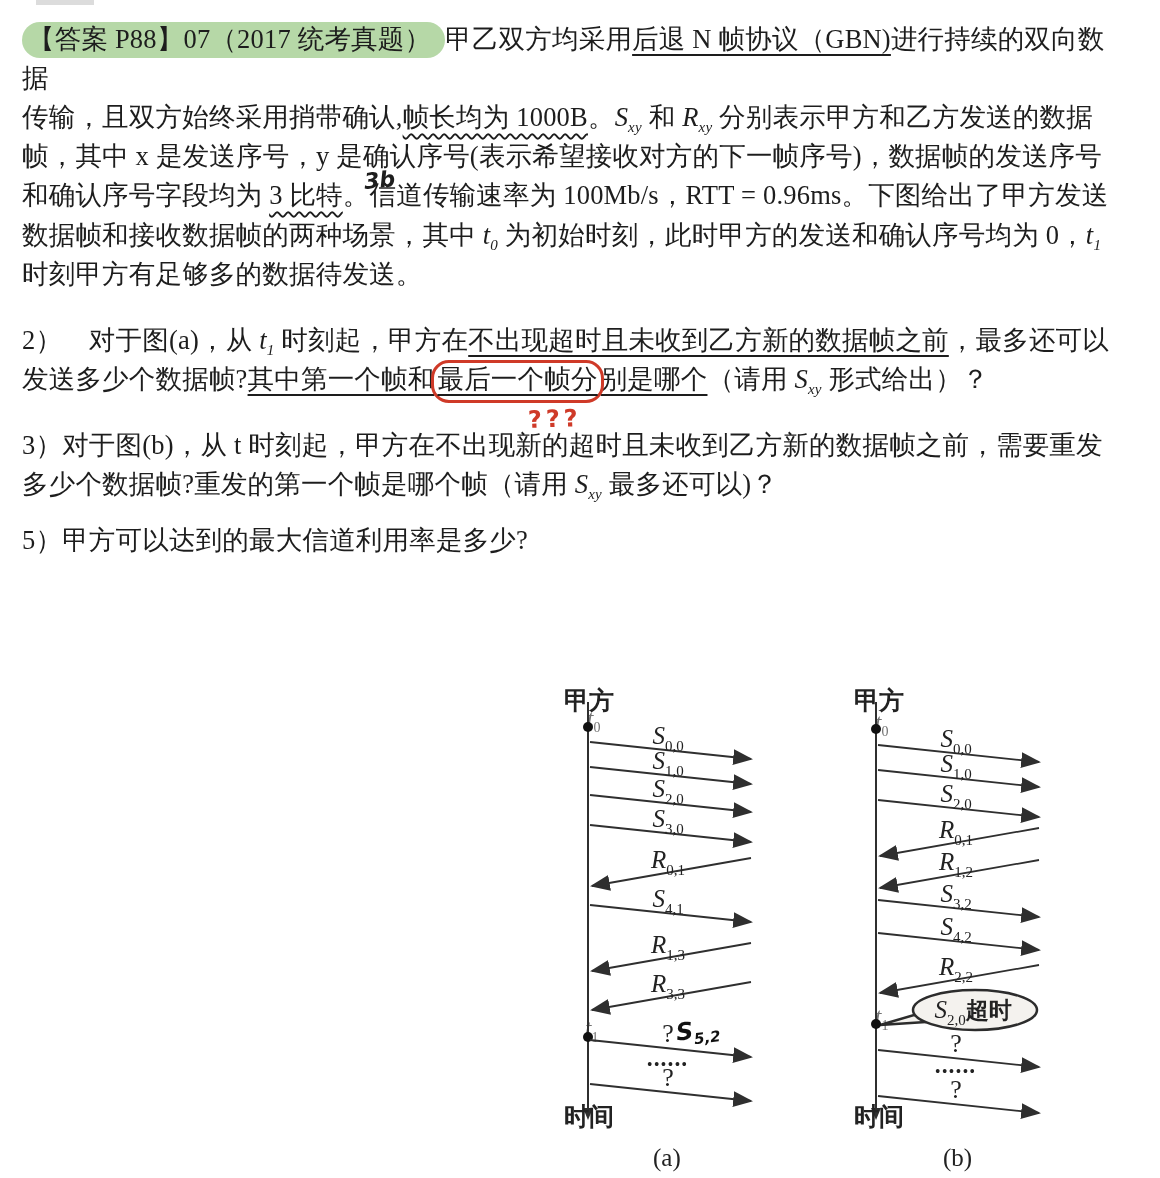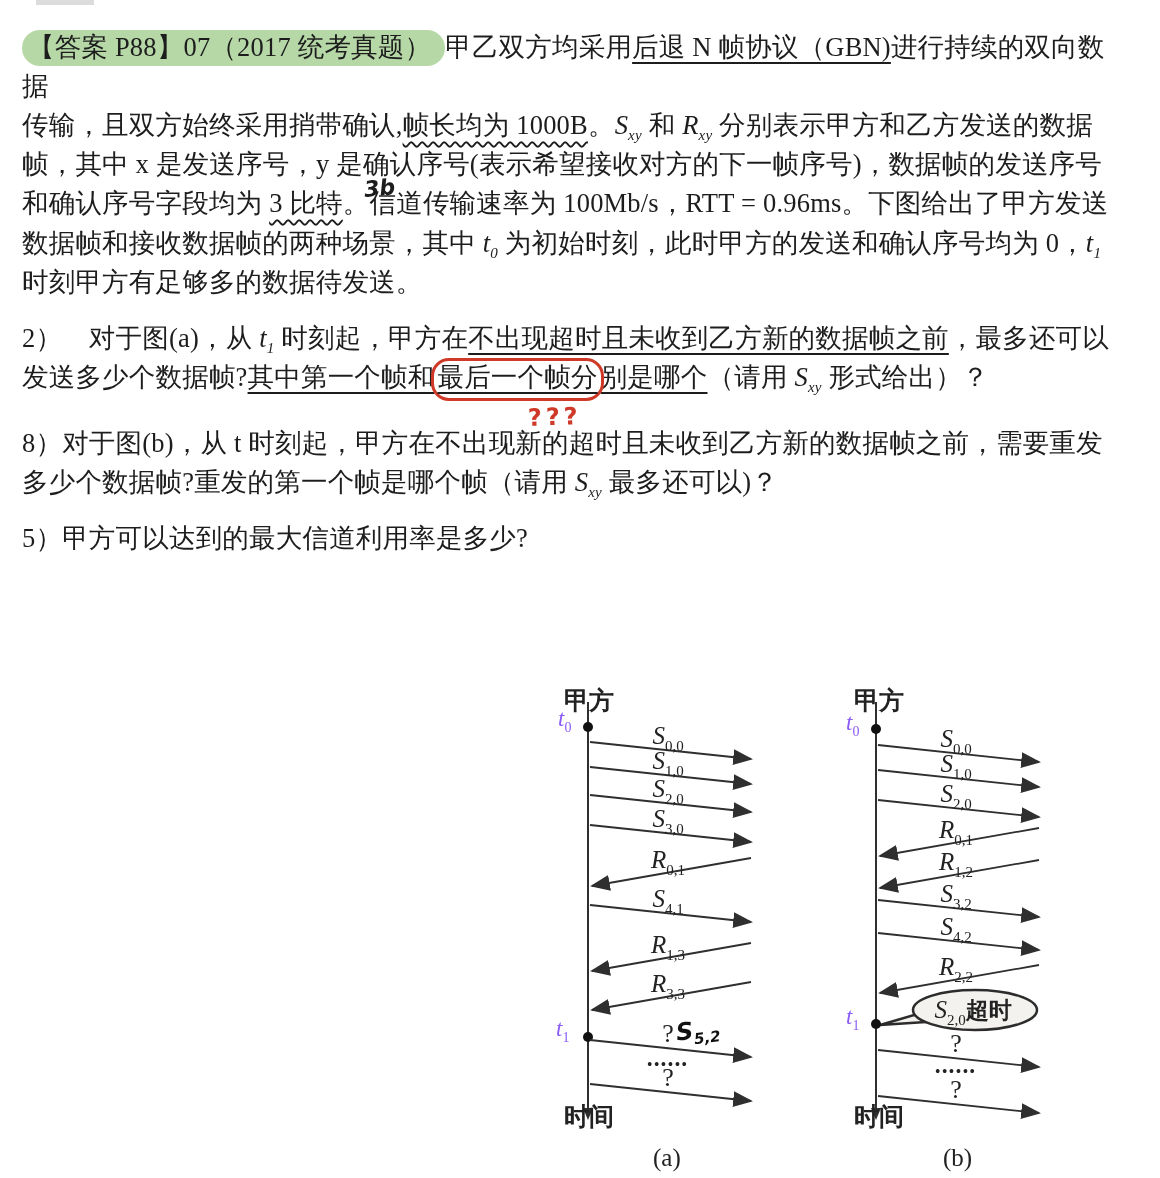--- a/index.html
+++ b/index.html
@@ -5,24 +5,24 @@
   :root{
     --ink:#1d1d1d; --hl:#b6d8a7; --red:#cf3a28; --dink:#2f2f2f; --bubble:#f4f2ee;
   }
   html,body{margin:0;padding:0;background:#ffffff;}
   body{width:1160px;height:1178px;position:relative;overflow:hidden;
        font-family:"Liberation Serif","DejaVu Serif",serif;color:var(--ink);}
   .page{position:absolute;inset:0;background:#fff;}
   .smudge{position:absolute;left:36px;top:0;width:58px;height:5px;background:#dcdcdc;}
   .textcol{position:absolute;left:22px;top:8px;width:1092px;}
   p.doc{font-size:26.5px;line-height:39px;margin:0;text-align:left;letter-spacing:0.2px;}
-  #p-intro{margin-top:20px;}
+  #p-intro{margin-top:12px;}
   #p-prompt{margin-top:16px;}
   #p-q1{margin-top:14px;}
-  #p-q2{margin-top:17px;}
+  #p-q2{margin-top:27px;}
   #p-q3{margin-top:27px;}
   #p-q4{margin-top:17px;}
   .hl{background:var(--hl);border-radius:18px;padding:2px 14px 4px 6px;}
   .u{text-decoration:underline;text-decoration-thickness:2px;text-underline-offset:6px;}
   .wavy{text-decoration:underline;text-decoration-style:wavy;text-decoration-thickness:1.5px;text-underline-offset:7px;}
   .v{font-style:italic;}
   .v sub{font-size:15px;line-height:0;}
   .hand3b{display:inline-block;width:0;overflow:visible;position:relative;top:-15px;left:-6px;
           white-space:nowrap;font-size:22px;font-weight:bold;font-style:italic;
           transform:rotate(-5deg);font-family:"DejaVu Sans",sans-serif;}
@@ -32,41 +32,41 @@
        font:bold 24px "DejaVu Sans",sans-serif;transform:rotate(-2deg);}
   .diagram{position:absolute;width:300px;height:510px;}
   #diag-a{left:548px;top:672px;}
   #diag-b{left:838px;top:672px;}
   .diagram svg{position:absolute;left:0;top:0;}
   .dg-party,.dg-time{position:absolute;font-weight:bold;font-size:25px;
        font-family:"Liberation Sans","DejaVu Sans",sans-serif;color:#222;}
   .dg-party{left:16px;top:12px;}
   .dg-time{left:16px;top:428px;}
   .dg-caption{position:absolute;left:105px;top:472px;font-size:25px;color:#222;}
-  .dg-t{position:absolute;font-style:italic;font-size:23px;color:#8b5cf6;}
+  .dg-t{position:absolute;font-style:italic;font-size:23px;color:#737373;margin-left:29px;}
   .dg-t sub{font-size:14px;font-style:normal;}
   #diag-a .dg-t0{left:10px;top:34px;}
   #diag-a .dg-t1{left:8px;top:344px;}
   #diag-b .dg-t0{left:8px;top:38px;}
   #diag-b .dg-t1{left:8px;top:332px;}
   .hand-s52{position:absolute;left:128px;top:344px;font-size:24px;font-style:italic;
             font-weight:bold;transform:rotate(-7deg);font-family:"DejaVu Sans",sans-serif;color:#111;}
   .hand-s52 sub{font-size:15px;}
   .dlabel{font-family:"Liberation Serif","DejaVu Serif",serif;fill:#222;}
 </style>
 </head>
 <body>
 
 <div class="page">
   <div class="smudge"></div>
 
   <div class="textcol">
     <p class="doc" id="p-intro"><span class="hl">【答案 P88】07（2017 统考真题）</span><span class="seg">甲乙双方均采用</span><span class="u">后退 N 帧协议（GBN)</span><span class="seg">进行持续的双向数据</span><br><span class="seg">传输，且双方始终采用捎带确认,</span><span class="wavy">帧长均为 1000B</span><span class="seg">。</span><span class="v">S<sub>xy</sub></span><span class="seg"> 和 </span><span class="v">R<sub>xy</sub></span><span class="seg"> 分别表示甲方和乙方发送的数据</span><br><span class="seg">帧，其中 x 是发送序号，y 是确认序号(表示希望接收对方的下一帧序号)，数据帧的发送序号</span><br><span class="seg">和确认序号字段均为 </span><span class="wavy">3 比特</span><span class="seg">。</span><span class="hand3b">3b</span><span class="seg">信道传输速率为 100Mb/s，RTT = 0.96ms。下图给出了甲方发送</span><br><span class="seg">数据帧和接收数据帧的两种场景，其中 </span><span class="v">t<sub>0</sub></span><span class="seg"> 为初始时刻，此时甲方的发送和确认序号均为 0，</span><span class="v">t<sub>1</sub></span><br><span class="seg">时刻甲方有足够多的数据待发送。</span></p>
     <p class="doc" id="p-q2"><span class="seg">2）　对于图(a)，从 </span><span class="v">t<sub>1</sub></span><span class="seg"> 时刻起，甲方在</span><span class="u">不出现超时且未收到乙方新的数据帧之前</span><span class="seg">，最多还可以</span><br><span class="seg">发送多少个数据帧?</span><span class="u">其中第一个帧和</span><span class="u redbox">最后一个帧分<span class="qqq">???</span></span><span class="u">别是哪个</span><span class="seg">（请用 </span><span class="v">S<sub>xy</sub></span><span class="seg"> 形式给出）？</span></p>
-    <p class="doc" id="p-q3"><span class="seg">8）对于图(b)，从 t 时刻起，甲方在不出现新的超时且未收到乙方新的数据帧之前，需要重发</span><br><span class="seg">多少个数据帧?重发的第一个帧是哪个帧（请用 </span><span class="v">S<sub>xy</sub></span><span class="seg"> 最多还可以)？</span></p>
+    <p class="doc" id="p-q3"><span class="seg">3）对于图(b)，从 t 时刻起，甲方在不出现新的超时且未收到乙方新的数据帧之前，需要重发</span><br><span class="seg">多少个数据帧?重发的第一个帧是哪个帧（请用 </span><span class="v">S<sub>xy</sub></span><span class="seg"> 最多还可以)？</span></p>
     <p class="doc" id="p-q4"><span class="seg">5）甲方可以达到的最大信道利用率是多少?</span></p>
   </div>
 
   <div class="diagram" id="diag-a">
     <span class="dg-party">甲方</span>
     <span class="dg-t dg-t0"><span>t</span><sub>0</sub></span>
     <span class="dg-t dg-t1"><span>t</span><sub>1</sub></span>
     <svg id="svg-a" width="300" height="510" viewBox="0 0 300 510">
         <defs>
           <marker id="ah-a" viewBox="0 0 10 8" refX="9" refY="4" markerWidth="11" markerHeight="9" orient="auto-start-reverse">

